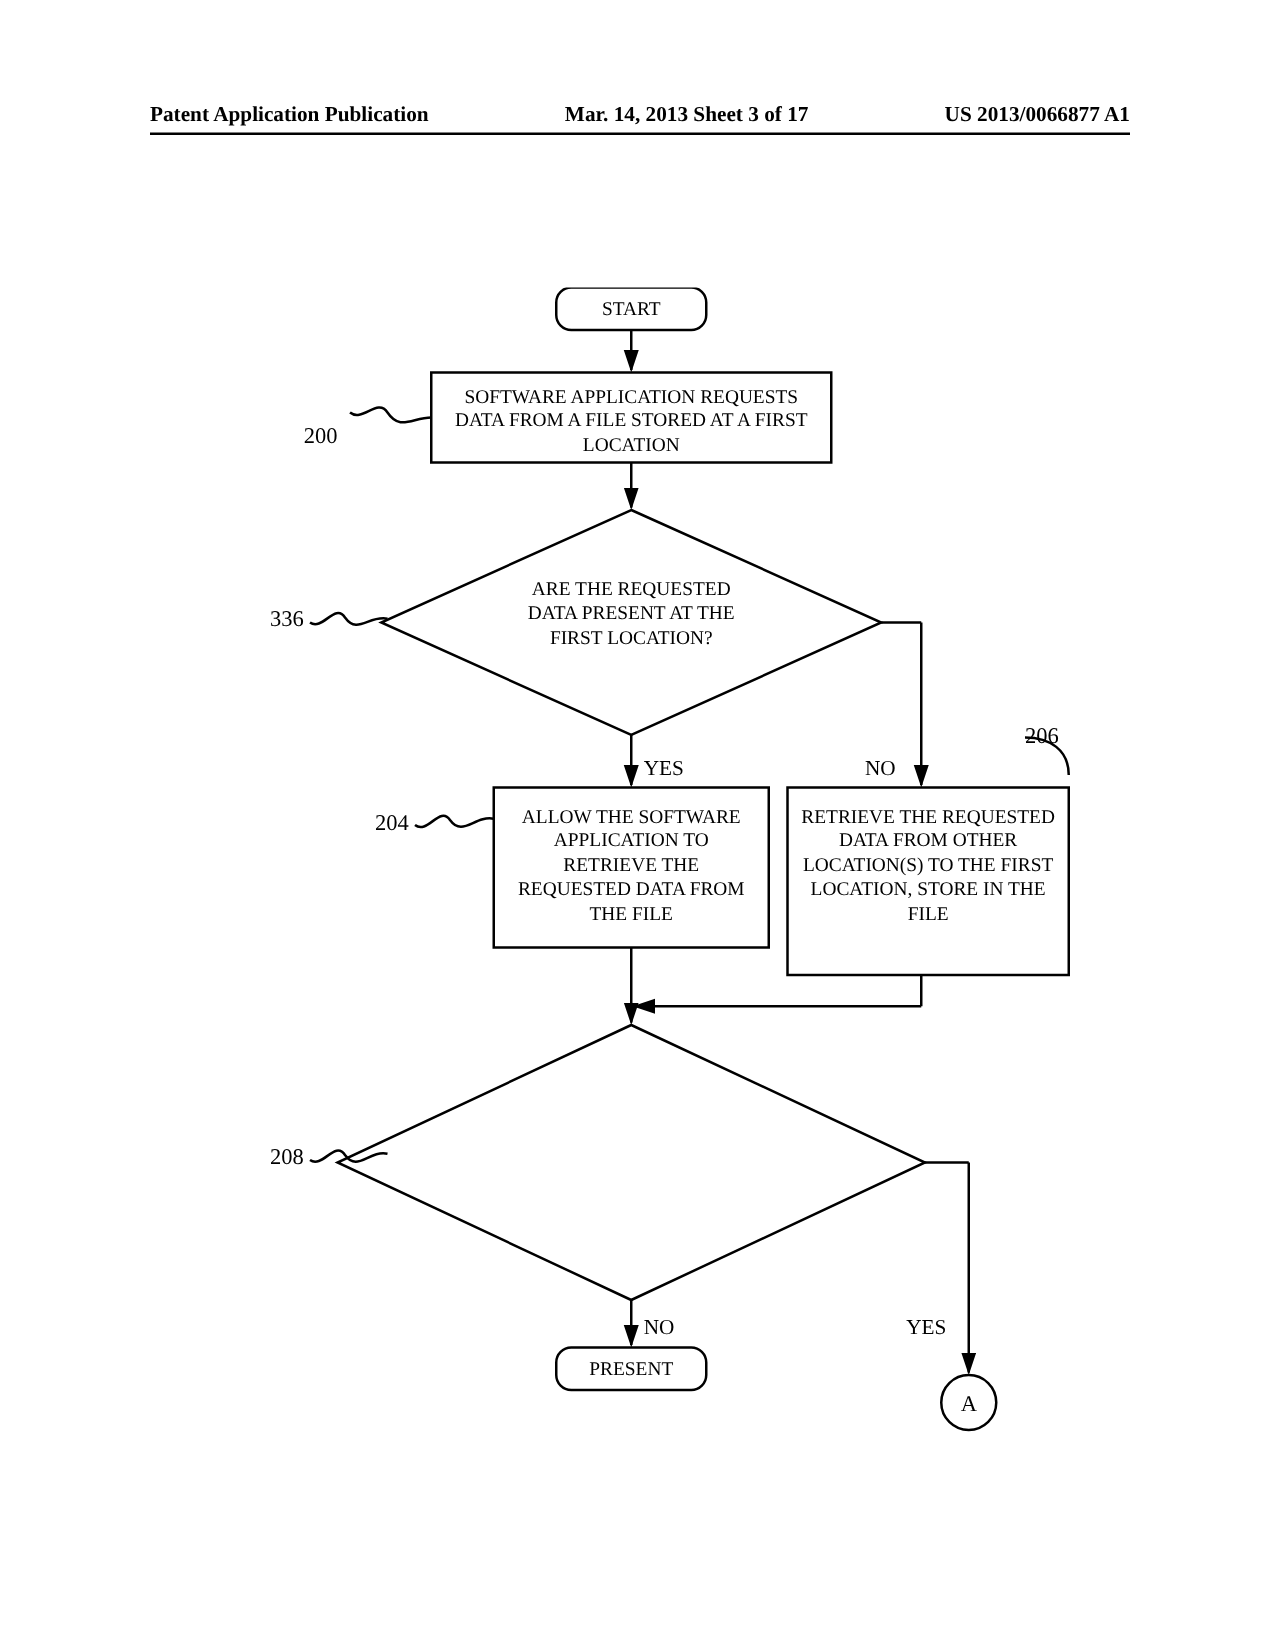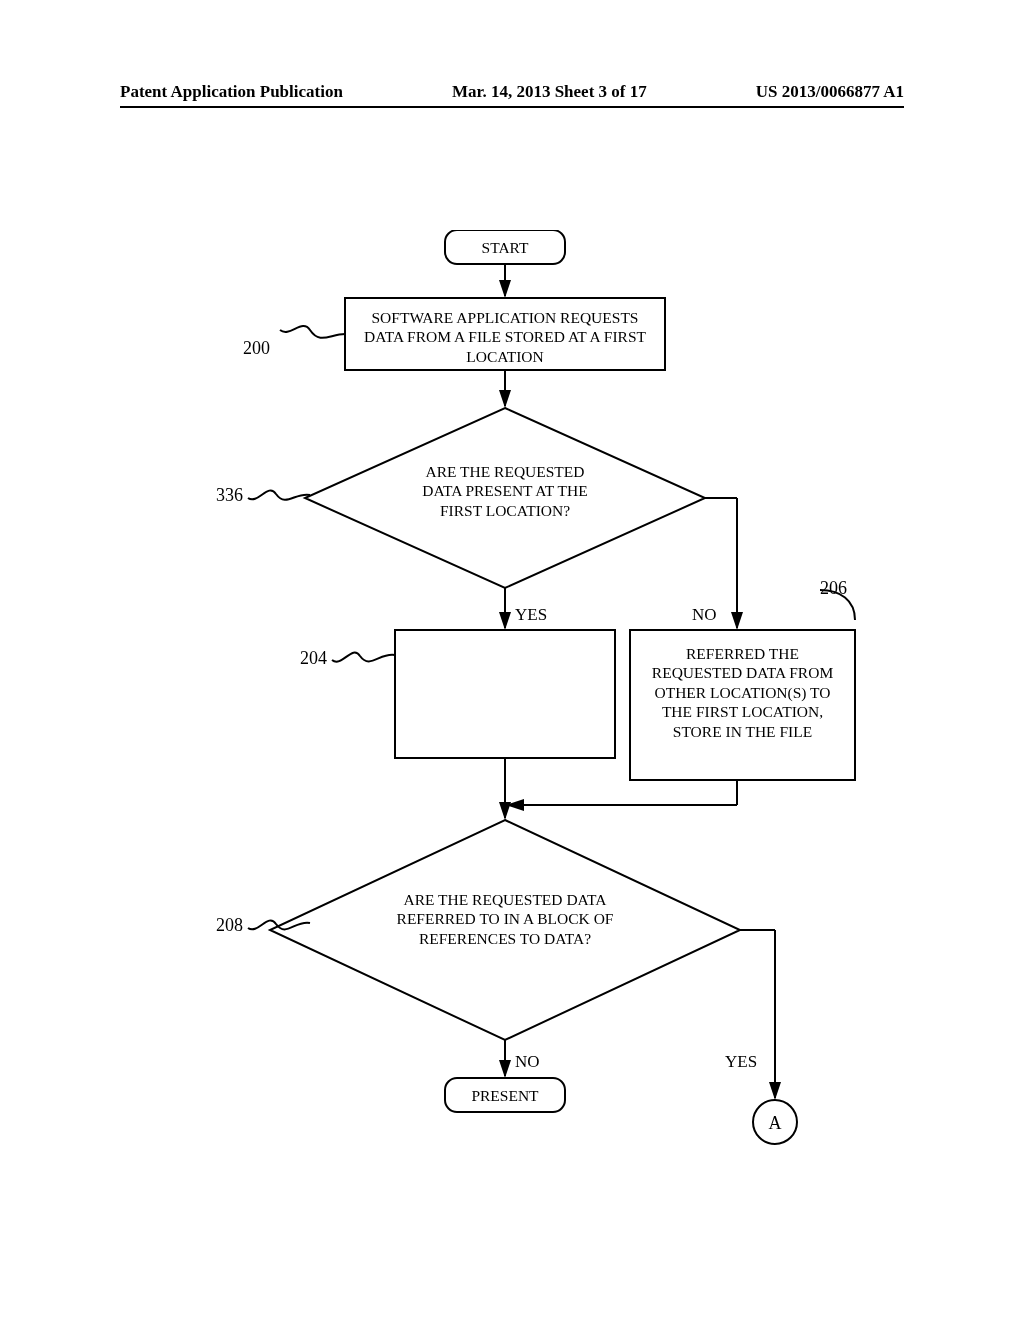--- a/index.html
+++ b/index.html
@@ -121,22 +121,22 @@
       <line x1="655" y1="700" x2="655" y2="868" stroke="#000" stroke-width="2" marker-end="url(#arrow)"></line>
 
       <rect x="325" y="848" width="120" height="34" rx="12" ry="12" fill="none" stroke="#000" stroke-width="2"></rect>
 
       <circle cx="655" cy="892" r="22" fill="none" stroke="#000" stroke-width="2"></circle>
     </svg>
 
     <div class="cap-text" style="left:325px; top:8px; width:120px;">START</div>
     <div class="box-text" style="left:235px; top:78px; width:300px;">SOFTWARE APPLICATION REQUESTS DATA FROM A FILE STORED AT A FIRST LOCATION</div>
     <div class="diamond-text" style="left:285px; top:232px; width:200px;">ARE THE REQUESTED DATA PRESENT AT THE FIRST LOCATION?</div>
-    <div class="box-text" style="left:520px; top:414px; width:205px;">REFERRED THE REQUESTED DATA FROM OTHER LOCATION(S) TO THE FIRST LOCATION, STORE IN THE FILE</div>
-    <div class="diamond-text" style="left:270px; top:660px; width:230px;">ARE THE REQUESTED DATA REFERRED TO IN A BLOCK OF REFERENCES TO DATA?</div>
+    <div class="box-text" style="left:285px; top:414px; width:200px;">ALLOW THE SOFTWARE APPLICATION TO RETRIEVE THE REQUESTED DATA FROM THE FILE</div>
+    <div class="box-text" style="left:520px; top:414px; width:205px;">RETRIEVE THE REQUESTED DATA FROM OTHER LOCATION(S) TO THE FIRST LOCATION, STORE IN THE FILE</div>
     <div class="cap-text" style="left:325px; top:856px; width:120px;">PRESENT</div>
     <div class="cap-text" style="left:635px; top:882px; width:40px; font-size:18px;">A</div>
 
     <div class="edge-label" style="left:395px; top:375px;">YES</div>
     <div class="edge-label" style="left:572px; top:375px;">NO</div>
     <div class="edge-label" style="left:395px; top:822px;">NO</div>
     <div class="edge-label" style="left:605px; top:822px;">YES</div>
 
     <div class="ref-label" style="left:123px; top:88px;margin-top:20px;">200</div>
     <div class="ref-label" style="left:96px; top:255px;">336</div>

